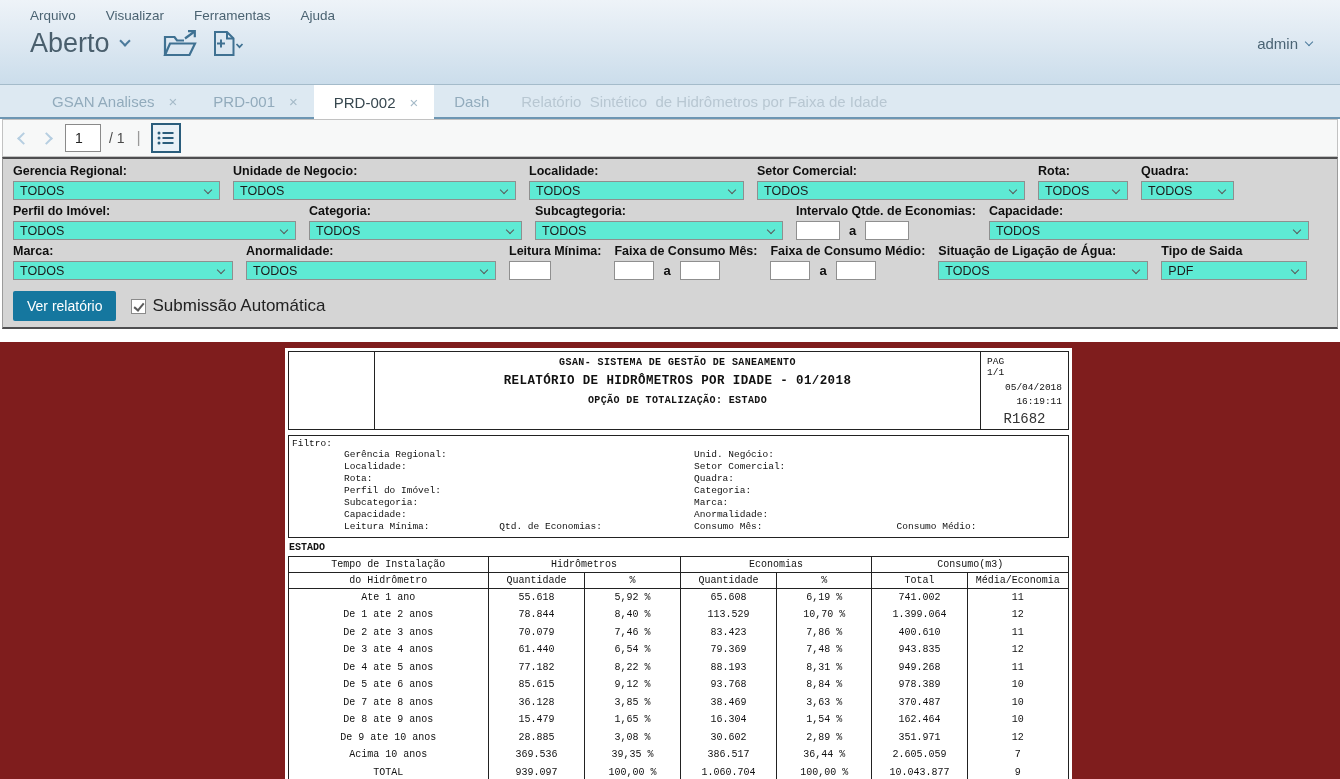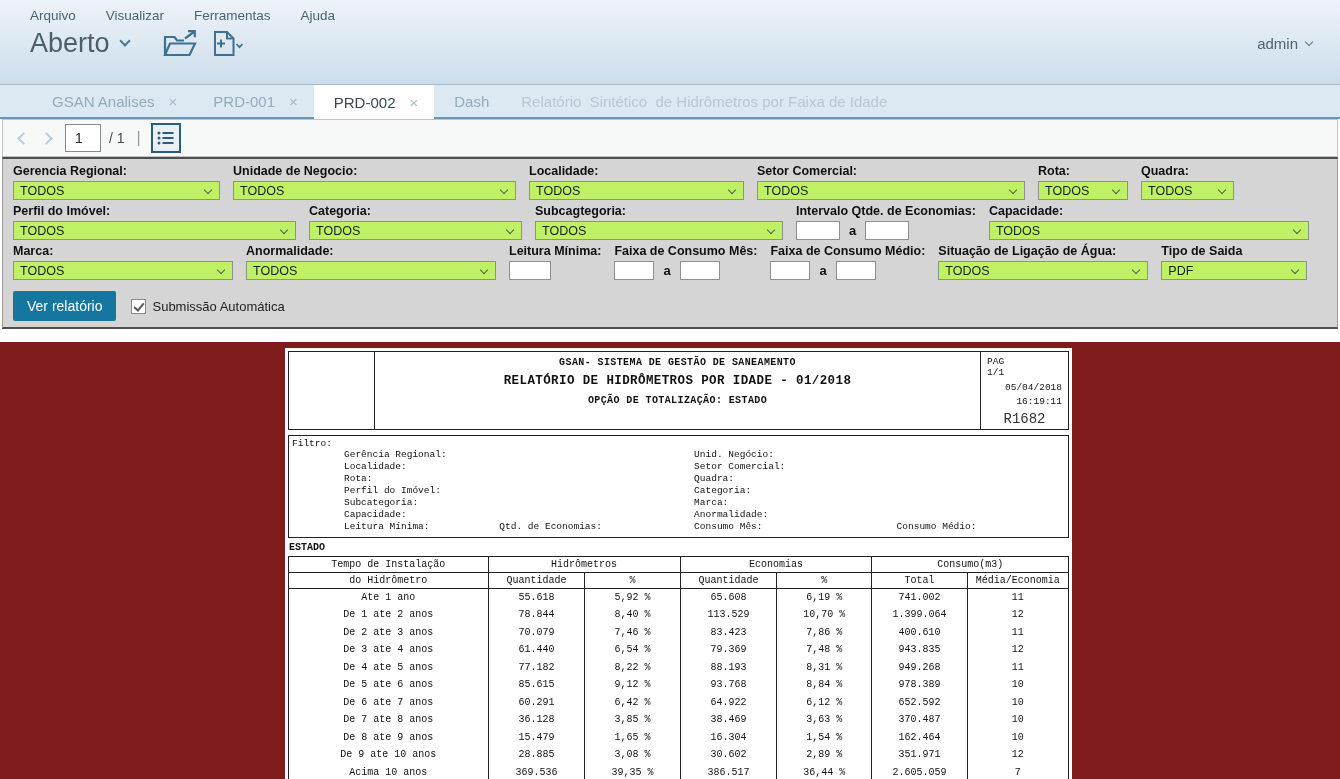--- a/index.html
+++ b/index.html
@@ -42,36 +42,36 @@
   .pg-sep { font-size:16px; color:#9a9a9a; margin:0 10px 0 12px; }
   .pg-menu { width:30px; height:30px; border:2px solid #2a5d7c; background:#e9f1f7;
              display:inline-flex; align-items:center; justify-content:center; cursor:pointer; }
 
   
   .fpanel { margin:0 2px; background:#d5d5d5; border-left:1px solid #9b9b9b; border-right:1px solid #9b9b9b;
             border-top:2px solid #4e4e50; border-bottom:2px solid #4e4e50; padding:5px 10px 7px; flex:0 0 auto; height:172px; }
   .f-row { display:flex; gap:13px; margin-bottom:4px; align-items:flex-start; }
   .f-field { display:flex; flex-direction:column; }
   .f-label { font-size:12.5px; font-weight:bold; color:#0f0f0f; margin-bottom:3px; white-space:nowrap; }
-  .f-select { position:relative; background:#bef264; border:1px solid #8f8f8f; height:19px;
+  .f-select { position:relative; background:#5eead4; border:1px solid #8f8f8f; height:19px;
               display:flex; align-items:center; padding:0 22px 0 6px; font-size:12.5px; color:#1d1d1d; cursor:default; }
   .sel-chev { position:absolute; right:8px; top:5px; width:6px; height:6px;
               border-right:1.5px solid #5a5a5a; border-bottom:1.5px solid #5a5a5a; transform:rotate(45deg); }
   .f-input { background:#fff; border:1px solid #8f8f8f; height:19px; font-size:12px; padding:0 4px;
              font-family:"Liberation Sans",sans-serif; }
   .f-range { display:flex; align-items:center; gap:9px; }
   .f-sep { font-size:13px; font-weight:bold; color:#0f0f0f; }
   .actions { display:flex; align-items:center; margin-top:11px; }
   .btn-report { background:#15779f; color:#fff; border:none; font-size:14px; padding:7px 14px;
                 border-radius:2px; font-family:"Liberation Sans",sans-serif; cursor:pointer; }
   .cbx { width:15px; height:15px; border:1px solid #8a8a8a; background:#fff; position:relative;
          display:inline-block; margin-left:15px; cursor:pointer; }
   .cbx.checked::after { content:''; position:absolute; left:4px; top:1px; width:4px; height:8px;
          border-right:2px solid #5a5a5a; border-bottom:2px solid #5a5a5a; transform:rotate(40deg); }
-  .cbx-label { font-size:13px; color:#222; margin-left:6px; }
+  .cbx-label { font-size:17px; color:#222; margin-left:6px; }
 
   .gap { height:13px; background:#fff; flex:0 0 auto; }
 
   
   .viewer { flex:1 1 auto; background:#7f1d1d; overflow:hidden; }
   .sheet { width:787px; margin:6px 0 0 285px; background:#fff; padding:3px; font-family:"Liberation Mono","DejaVu Sans Mono",monospace; color:#111; }
   .rpt-header { display:flex; border:1px solid #222; }
   .logo-cell { width:86px; border-right:1px solid #222; }
   .title-cell { flex:1; text-align:center; padding:5px 0 5px; }
   .rl1 { font-size:10px; font-weight:bold; letter-spacing:.4px; }
@@ -456,29 +456,20 @@
             <tr>
               <td>De 5 ate 6 anos</td>
               <td>85.615</td>
               <td>9,12 %</td>
               <td>93.768</td>
               <td>8,84 %</td>
               <td>978.389</td>
               <td>10</td>
             </tr>
             <tr>
-              <td>De 6 ate 7 anos</td>
-              <td>60.291</td>
-              <td>6,42 %</td>
-              <td>64.922</td>
-              <td>6,12 %</td>
-              <td>652.592</td>
-              <td>10</td>
-            </tr>
-            <tr>
               <td>De 7 ate 8 anos</td>
               <td>36.128</td>
               <td>3,85 %</td>
               <td>38.469</td>
               <td>3,63 %</td>
               <td>370.487</td>
               <td>10</td>
             </tr>
             <tr>
               <td>De 8 ate 9 anos</td>

